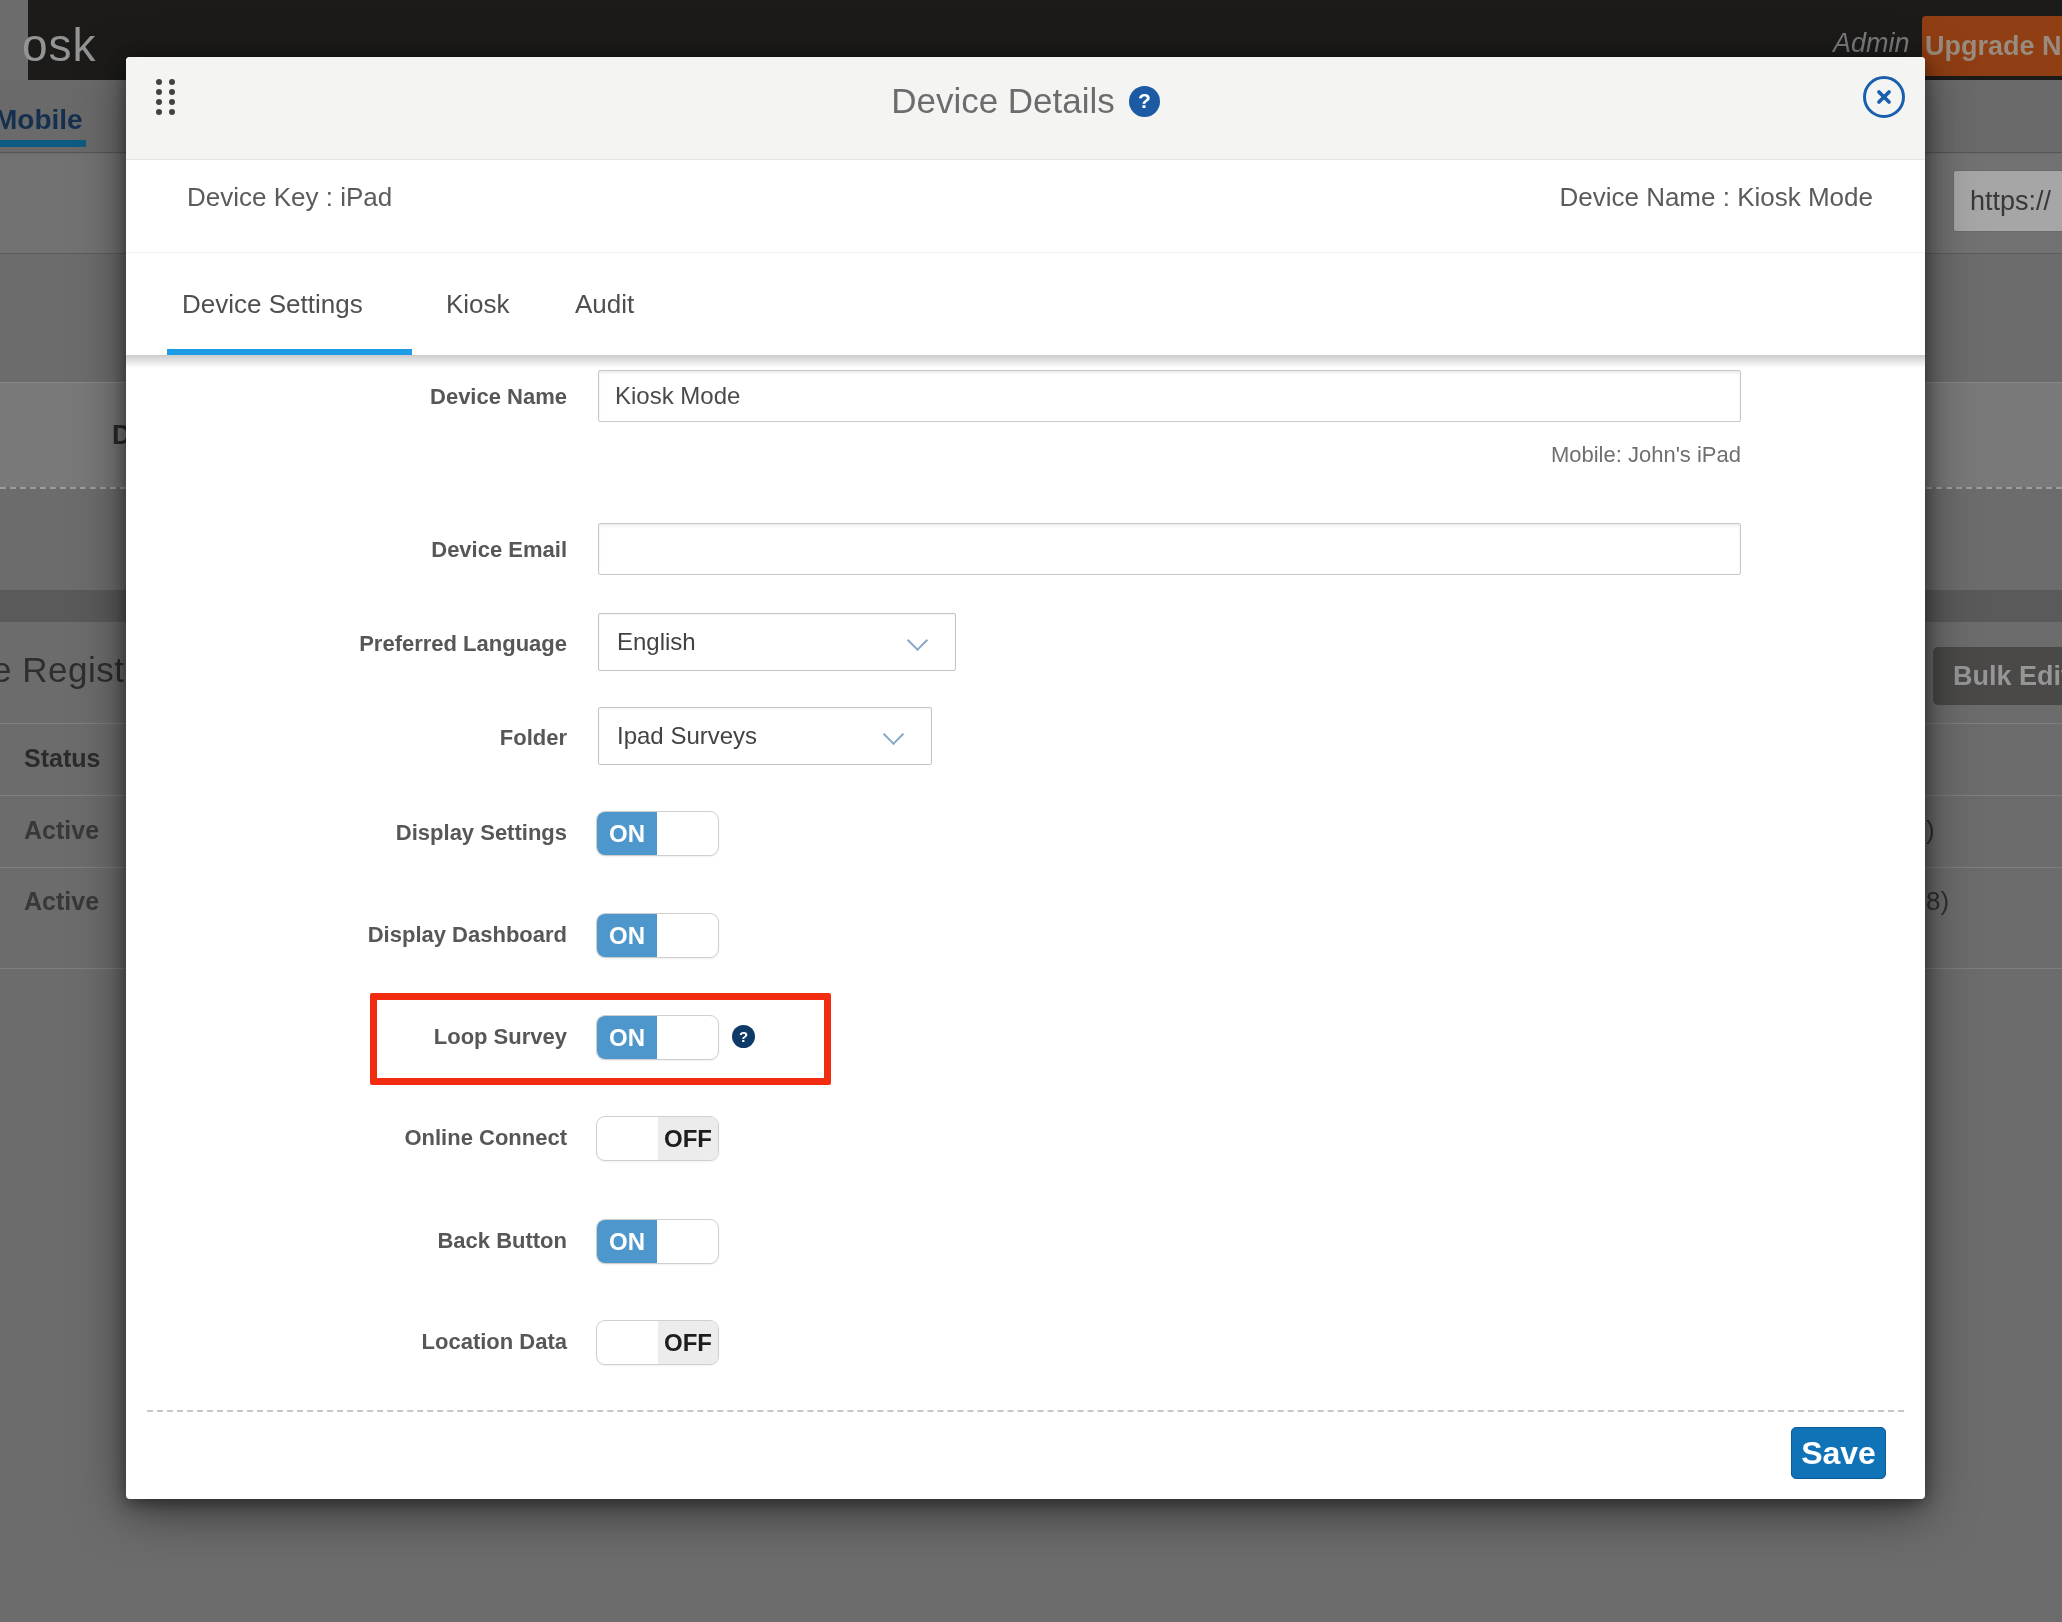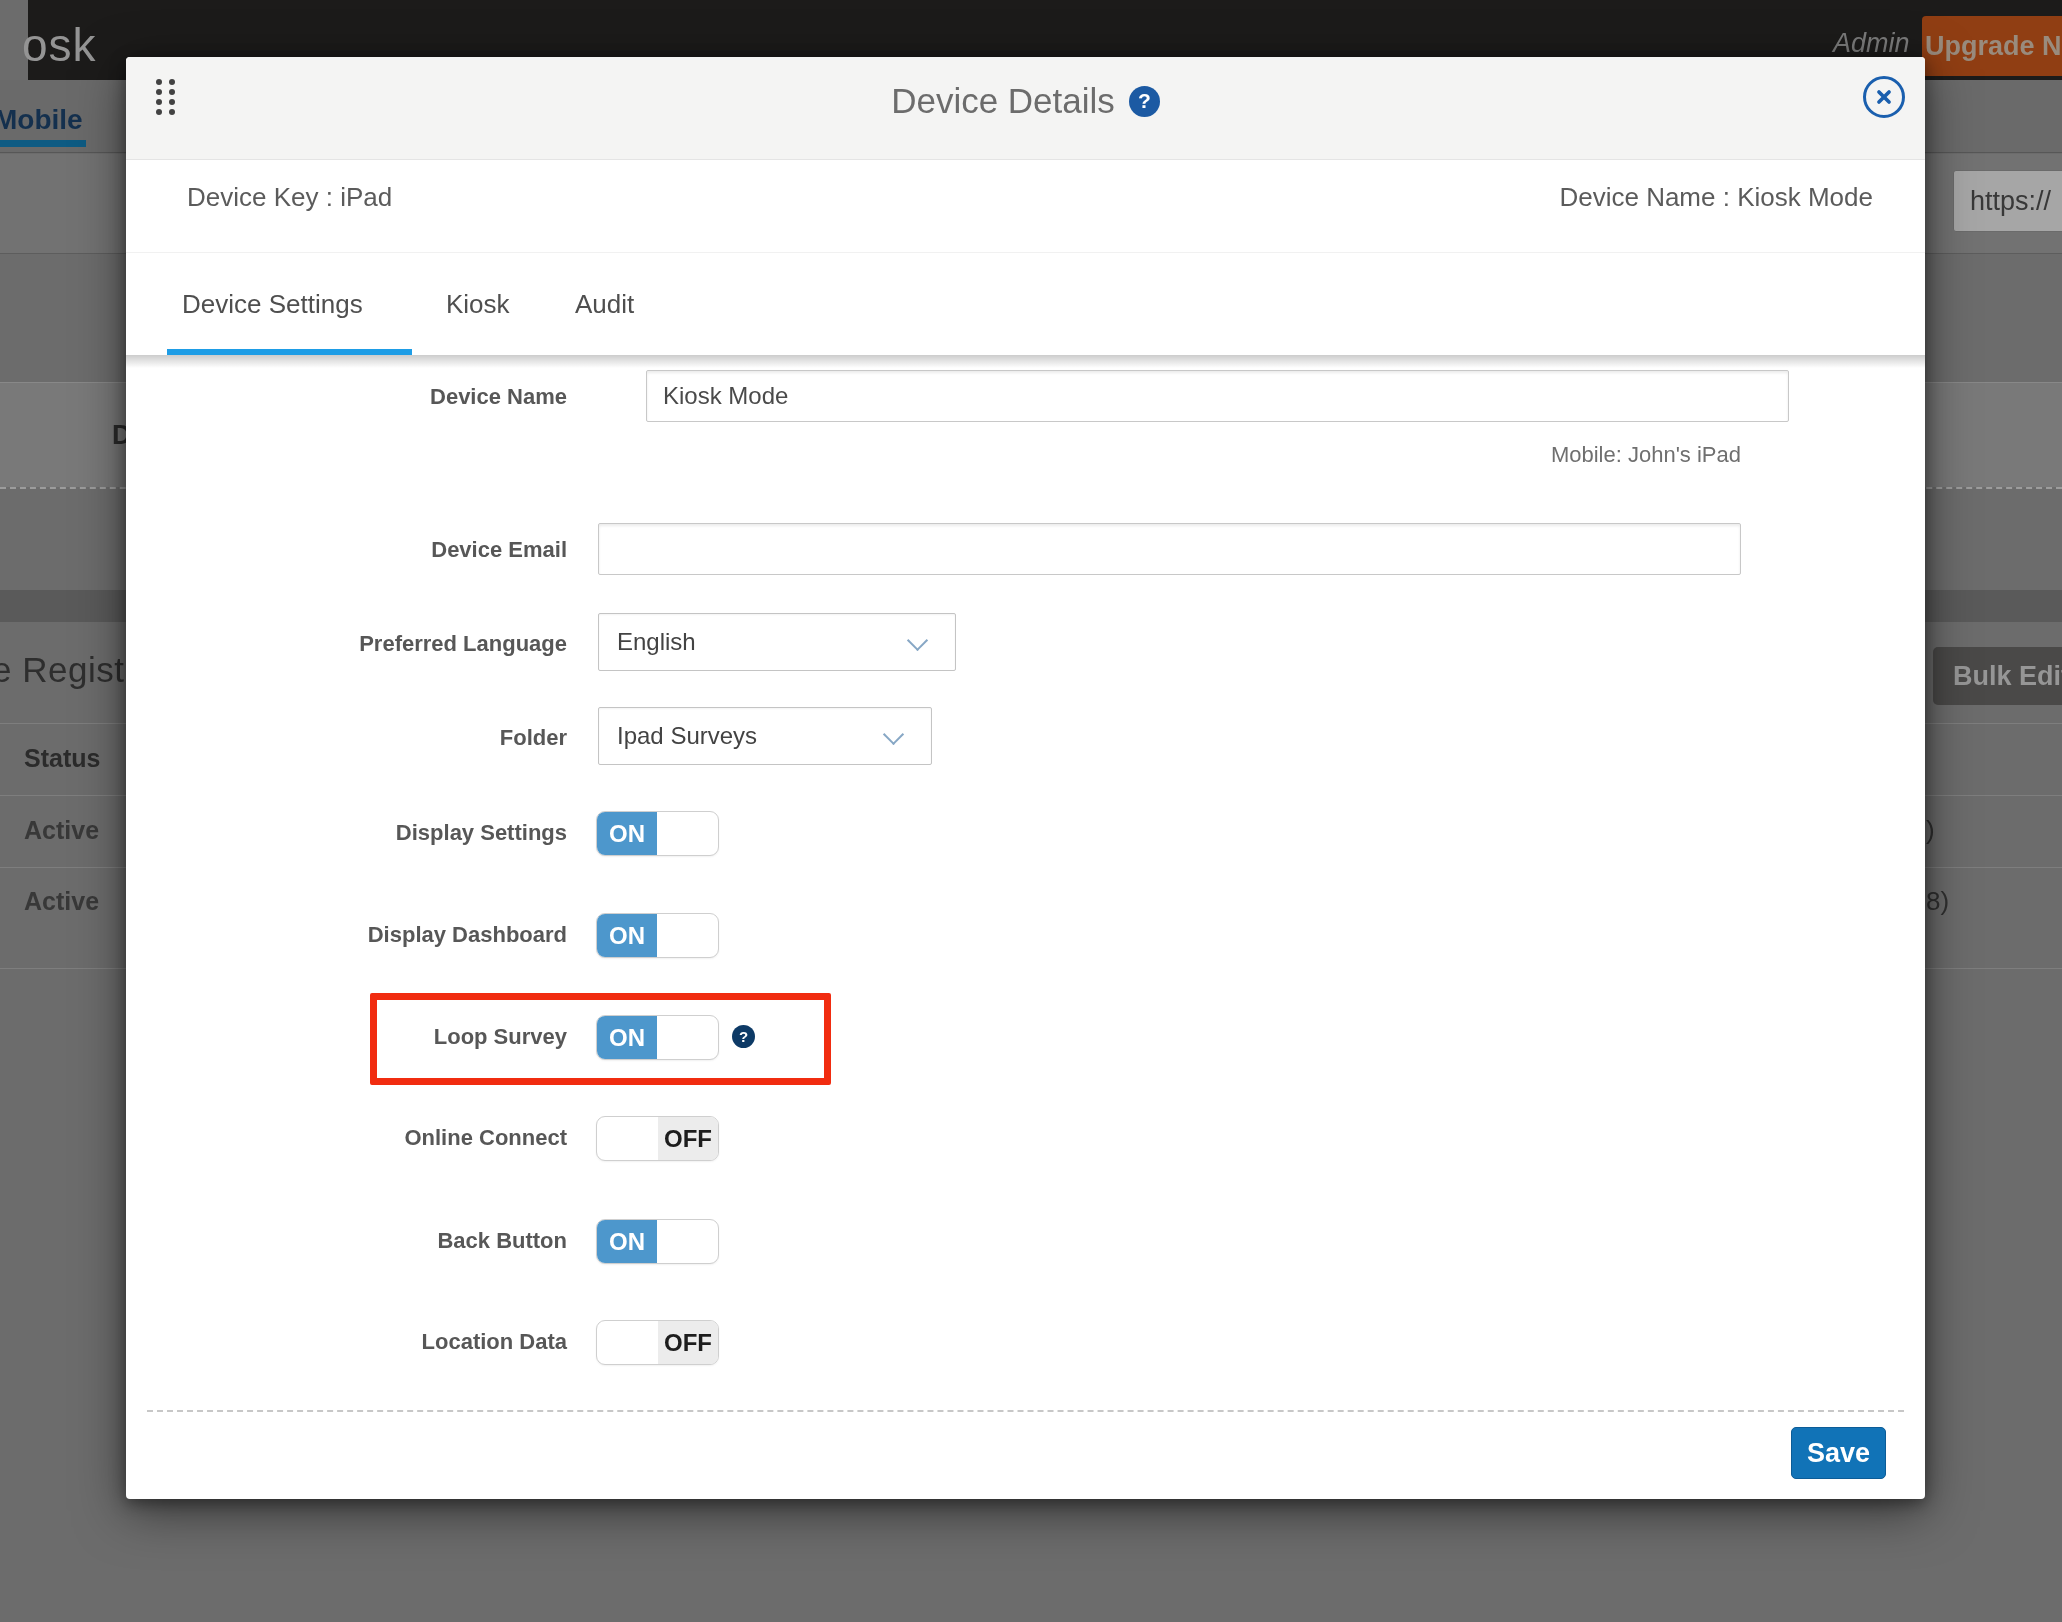--- a/index.html
+++ b/index.html
@@ -82,21 +82,21 @@
   .toggle .seg { position:absolute; top:0; bottom:0; width:60px; display:flex; align-items:center; justify-content:center;
     font-size:24px; font-weight:bold; }
   .toggle.on .seg { left:0; background:#4d97cc; color:#fff; }
   .toggle.off .seg { right:0; background:#ececec; color:#1d1d1d; }
 
   .highlight-box { position:absolute; left:244px; top:936px; width:461px; height:92px;
     border:7px solid #f12c10; border-radius:2px; pointer-events:none; z-index:3; }
 
   .footer-divider { position:absolute; left:21px; right:21px; top:1353px; border-top:2px dashed #c7c7c7; }
   .save-btn { position:absolute; left:1665px; top:1370px; width:95px; height:52px; background:#1173b7;
-    border:1px solid #0c5c97; border-radius:5px; color:#fff; font-weight:bold; font-size:27px;
+    border:1px solid #0c5c97; border-radius:5px; color:#fff; font-weight:bold; font-size:32px;
     font-family:"Liberation Sans",sans-serif; cursor:pointer; }
 </style>
 </head>
 <body>
 
 <div class="backdrop">
   <div class="topbar">
     <div class="logo">osk</div>
     <div class="admin-link">Admin</div>
     <div class="upgrade-btn">Upgrade Now</div>
@@ -163,21 +163,21 @@
 
   <div class="tabs">
     <span class="tab" style="left:56px">Device Settings</span>
     <span class="tab" style="left:320px">Kiosk</span>
     <span class="tab" style="left:449px">Audit</span>
     <div class="tab-underline"></div>
     <div class="tabs-shadow"></div>
   </div>
 
   <label class="form-label" style="top:327px">Device Name</label>
-  <input class="text-input" style="top: 313px; margin-left: 48px;" value="Kiosk Mode">
+  <input class="text-input" style="top: 313px;" value="Kiosk Mode">
   <div class="hint" style="top:385px">Mobile: John's iPad</div>
 
   <label class="form-label" style="top:480px">Device Email</label>
   <input class="text-input" style="top: 466px;" value="">
 
   <label class="form-label" style="top:574px">Preferred Language</label>
   <div class="select" style="top:556px; width:358px">
     <span>English</span>
     <span class="chev"></span>
   </div>

